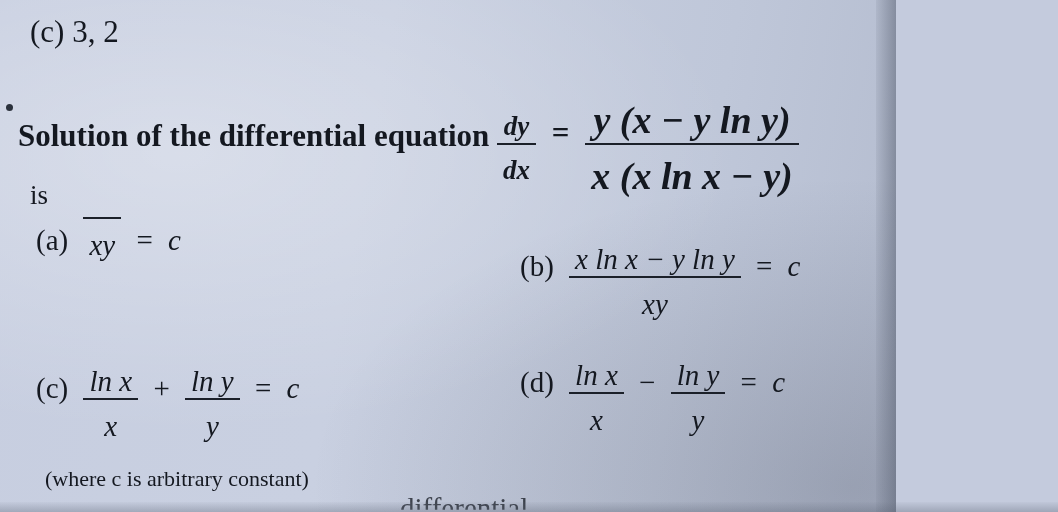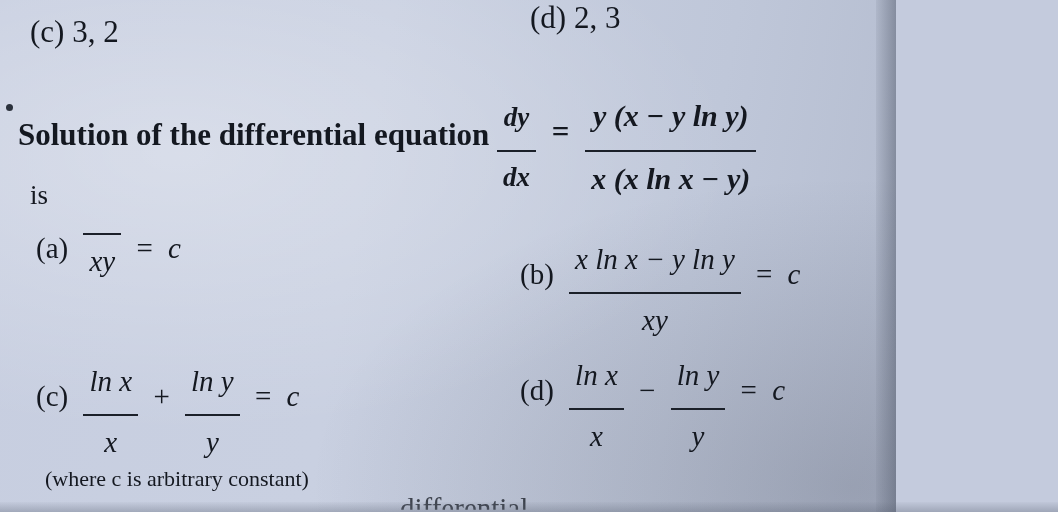--- a/index.html
+++ b/index.html
@@ -54,31 +54,31 @@
     display: inline-block;
     vertical-align: middle;
     text-align: center;
     line-height: 1.12;
   }
   .frac > .num { display: block; padding: 0 6px; margin-top: 35px; }
   .frac > .den {
     display: block;
     padding: 10px 6px;
     border-top: 2px solid #1b2029;
-    margin-top: 17px;
+    margin-top: 1px;
   }
 
   
   #opt-c-top   { left: 30px;  top: 14px;  font-size: 31px; }
   #opt-d-top   { left: 530px; top: 0px;   font-size: 31px; }
 
   #stem        { left: 18px;  top: 64px;  font-size: 31px; font-weight: bold; }
   #stem .lead  { vertical-align: middle; }
   #stem .dydx  { font-size: 27px; }
-  #stem .rhs   { font-size: 30px; }
+  #stem .rhs   { font-size: 38px; }
 
   #is-line     { left: 30px;  top: 180px; font-size: 27px; }
 
   #opt-a       { left: 36px;  top: 216px; font-size: 29px; }
   #opt-b       { left: 520px; top: 208px; font-size: 29px; }
   #opt-cc      { left: 36px;  top: 330px; font-size: 29px; }
   #opt-dd      { left: 520px; top: 324px; font-size: 29px; }
 
   #note        { left: 45px;  top: 466px; font-size: 22px; }
 
@@ -99,21 +99,20 @@
 </head>
 <body>
 
 <div class="page">
 
   <div class="shade"></div>
 
   <div id="dot-left"></div>
 
   <div class="ln" id="opt-c-top">(c) 3, 2</div>
-  <div class="ln" id="opt-d-top">(d) 2, 3</div>
 
   <div class="ln" id="stem">
     <span class="lead">Solution of the differential equation</span>
     <span class="frac dydx">
       <span class="num it">dy</span>
       <span class="den it">dx</span>
     </span>
     <span class="eq">=</span>
     <span class="frac rhs">
       <span class="num it">y (x − y ln y)</span>

